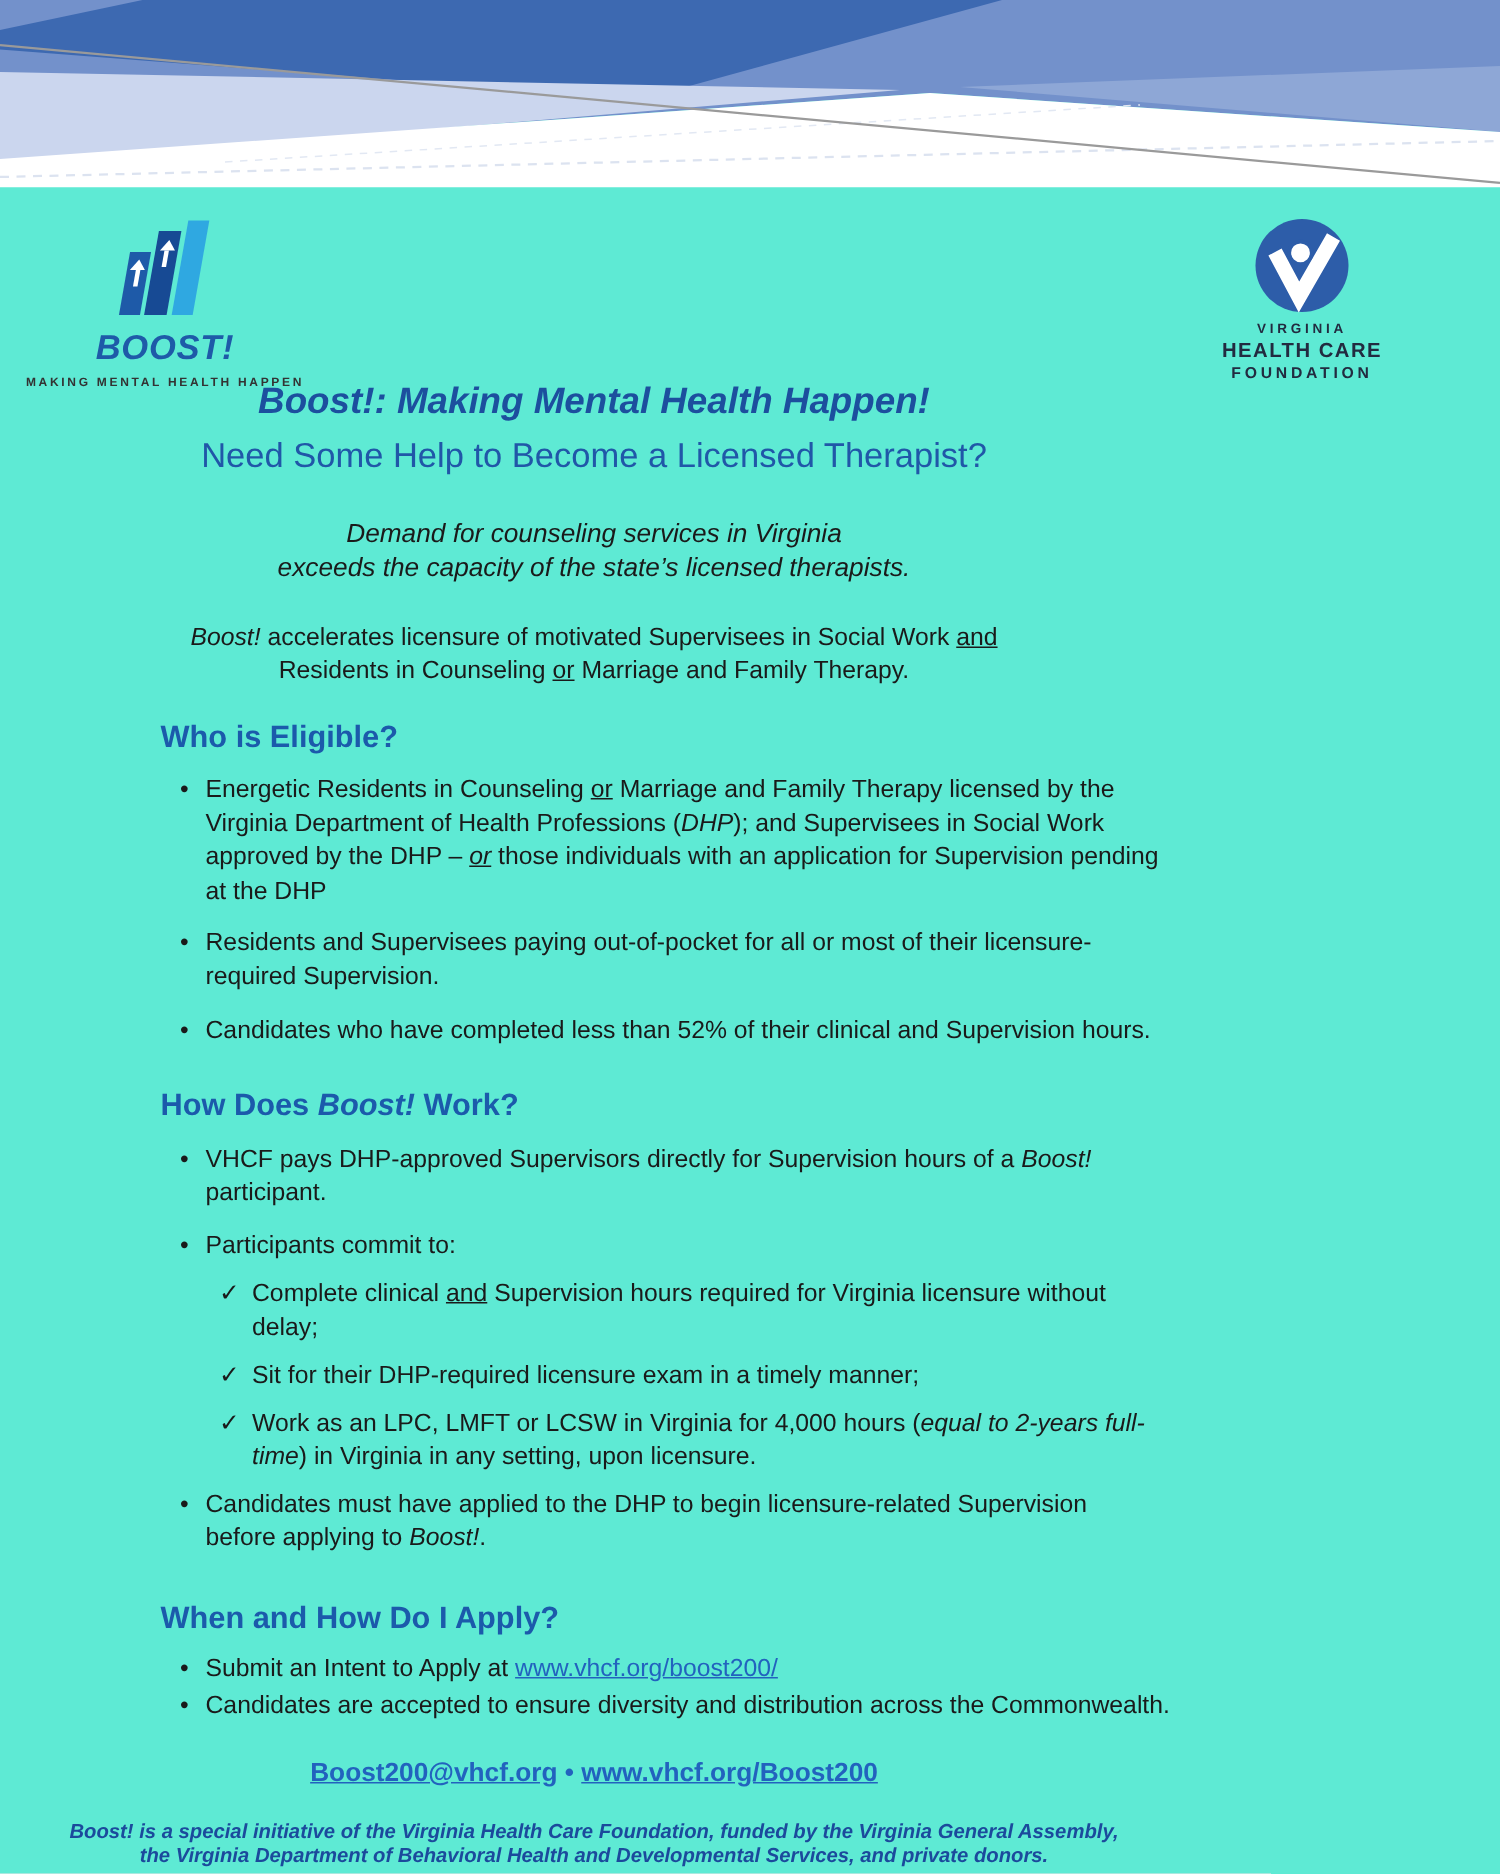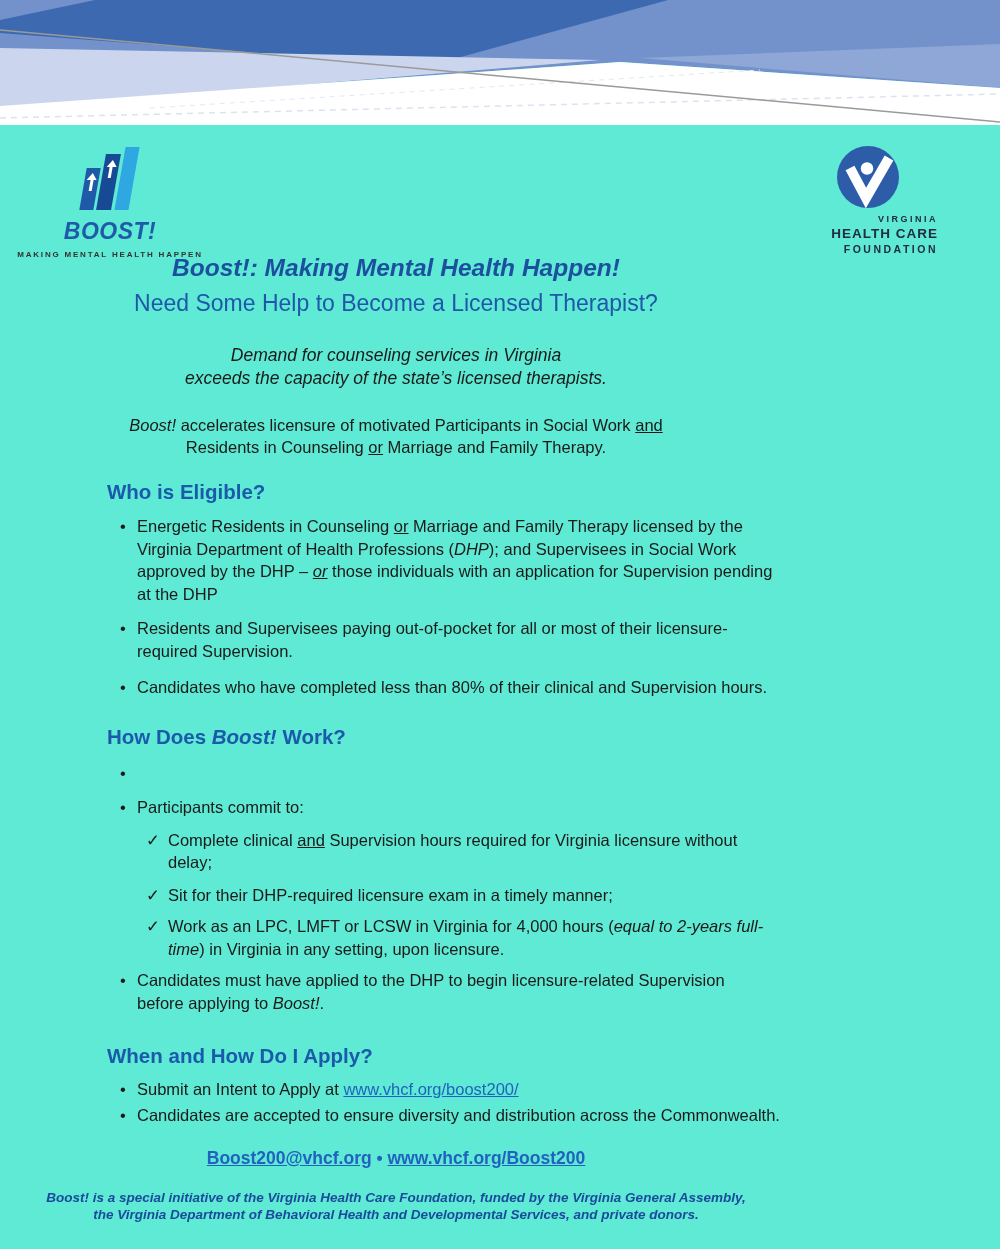--- a/index.html
+++ b/index.html
@@ -18,21 +18,21 @@
   .bar-1{left:0;width:14px;height:42px;background:var(--logo-blue-mid,#1E5AA8);}
   .bar-2{left:18px;width:15px;height:56px;background:var(--logo-blue-dark,#174A94);}
   .bar-3{left:37px;width:14px;height:63px;background:var(--logo-cyan,#2FA8E1);}
   .up-arrow{position:absolute;left:50%;transform:translateX(-50%);}
   .bar-1 .up-arrow{top:5px;} .bar-2 .up-arrow{top:6px;}
   .arrow-head{width:0;height:0;border-left:5px solid transparent;border-right:5px solid transparent;border-bottom:7px solid #fff;}
   .arrow-stem{width:3px;height:11px;background:#fff;margin:0 auto;}
   .boost-name{margin-top:8px;font-size:23px;font-weight:bold;font-style:italic;color:var(--logo-blue-mid,#1E5AA8);letter-spacing:.5px;}
   .boost-tagline{margin-top:5px;font-size:8px;letter-spacing:1.8px;color:#333;font-weight:bold;}
   
-  .vhcf-logo{position:absolute;left:798px;top:145px;width:140px;text-align:right;color:#222B40;}
+  .vhcf-logo{position:absolute;left:798px;top:145px;width:140px;text-align:center;color:#222B40;}
   .vhcf-mark{display:block;margin:0 auto;}
   .vhcf-l1{margin-top:5px;font-size:9px;letter-spacing:2.5px;font-weight:bold;}
   .vhcf-l2{margin-top:2px;font-size:13.5px;letter-spacing:1px;font-weight:bold;}
   .vhcf-l3{margin-top:2px;font-size:10.5px;letter-spacing:2.5px;font-weight:bold;}
   
   .content{position:absolute;top:254px;left:0;width:792px;}
   .title{margin:0;text-align:center;font-size:24.5px;line-height:28px;font-weight:bold;font-style:italic;color:var(--title-blue,#1C4F9E);}
   .subtitle{margin:8px 0 0;text-align:center;font-size:23px;line-height:27px;font-weight:normal;color:var(--subtitle-blue,#2057A8);}
   .demand{margin-top:27px;text-align:center;font-style:italic;font-size:17.5px;line-height:23px;}
   .accel{margin-top:24px;text-align:center;font-size:16.5px;line-height:22px;}
@@ -106,42 +106,43 @@
   <div class="content">
 
     <h1 class="title">Boost!: Making Mental Health Happen!</h1>
     <h2 class="subtitle">Need Some Help to Become a Licensed Therapist?</h2>
 
     <div class="demand">
       <div>Demand for counseling services in Virginia</div>
       <div>exceeds the capacity of the state’s licensed therapists.</div>
     </div>
 
-    <div class="accel"><span class="i">Boost!</span><span> accelerates licensure of motivated Participants in Social Work </span><span class="u">and</span><br><span>Residents in Counseling </span><span class="u">or</span><span> Marriage and Family Therapy.</span></div>
+    <div class="accel"><span class="i">Boost!</span><span> accelerates licensure of motivated Supervisees in Social Work </span><span class="u">and</span><br><span>Residents in Counseling </span><span class="u">or</span><span> Marriage and Family Therapy.</span></div>
 
     <h3 class="sec-h mt-elig">Who is Eligible?</h3>
     <ul class="blt">
       <li>
         <span class="dot">•</span>
         <span class="txt"><span>Energetic Residents in Counseling </span><span class="u">or</span><span> Marriage and Family Therapy licensed by the</span><br><span>Virginia Department of Health Professions (</span><span class="i">DHP</span><span>); and Supervisees in Social Work</span><br><span>approved by the DHP – </span><span class="i u">or</span><span> those individuals with an application for Supervision pending</span><br><span>at the DHP</span></span>
       </li>
       <li style="margin-top:12px">
         <span class="dot">•</span>
         <span class="txt"><span>Residents and Supervisees paying out-of-pocket for all or most of their licensure-</span><br><span>required Supervision.</span></span>
       </li>
       <li style="margin-top:14px">
         <span class="dot">•</span>
-        <span class="txt"><span>Candidates who have completed less than 80% of their clinical and Supervision hours.</span></span>
+        <span class="txt"><span>Candidates who have completed less than 52% of their clinical and Supervision hours.</span></span>
       </li>
     </ul>
 
     <h3 class="sec-h mt-how"><span>How Does </span><span class="i">Boost!</span><span> Work?</span></h3>
     <ul class="blt" style="margin-top:14px">
       <li>
         <span class="dot">•</span>
+        <span class="txt"><span>VHCF pays DHP-approved Supervisors directly for Supervision hours of a </span><span class="i">Boost!</span><br><span>participant.</span></span>
       </li>
       <li style="margin-top:12px">
         <span class="dot">•</span>
         <span class="txt"><span>Participants commit to:</span></span>
       </li>
     </ul>
     <ul class="chk">
       <li>
         <span class="tick">✓</span>
         <span class="txt"><span>Complete clinical </span><span class="u">and</span><span> Supervision hours required for Virginia licensure without</span><br><span>delay;</span></span>

